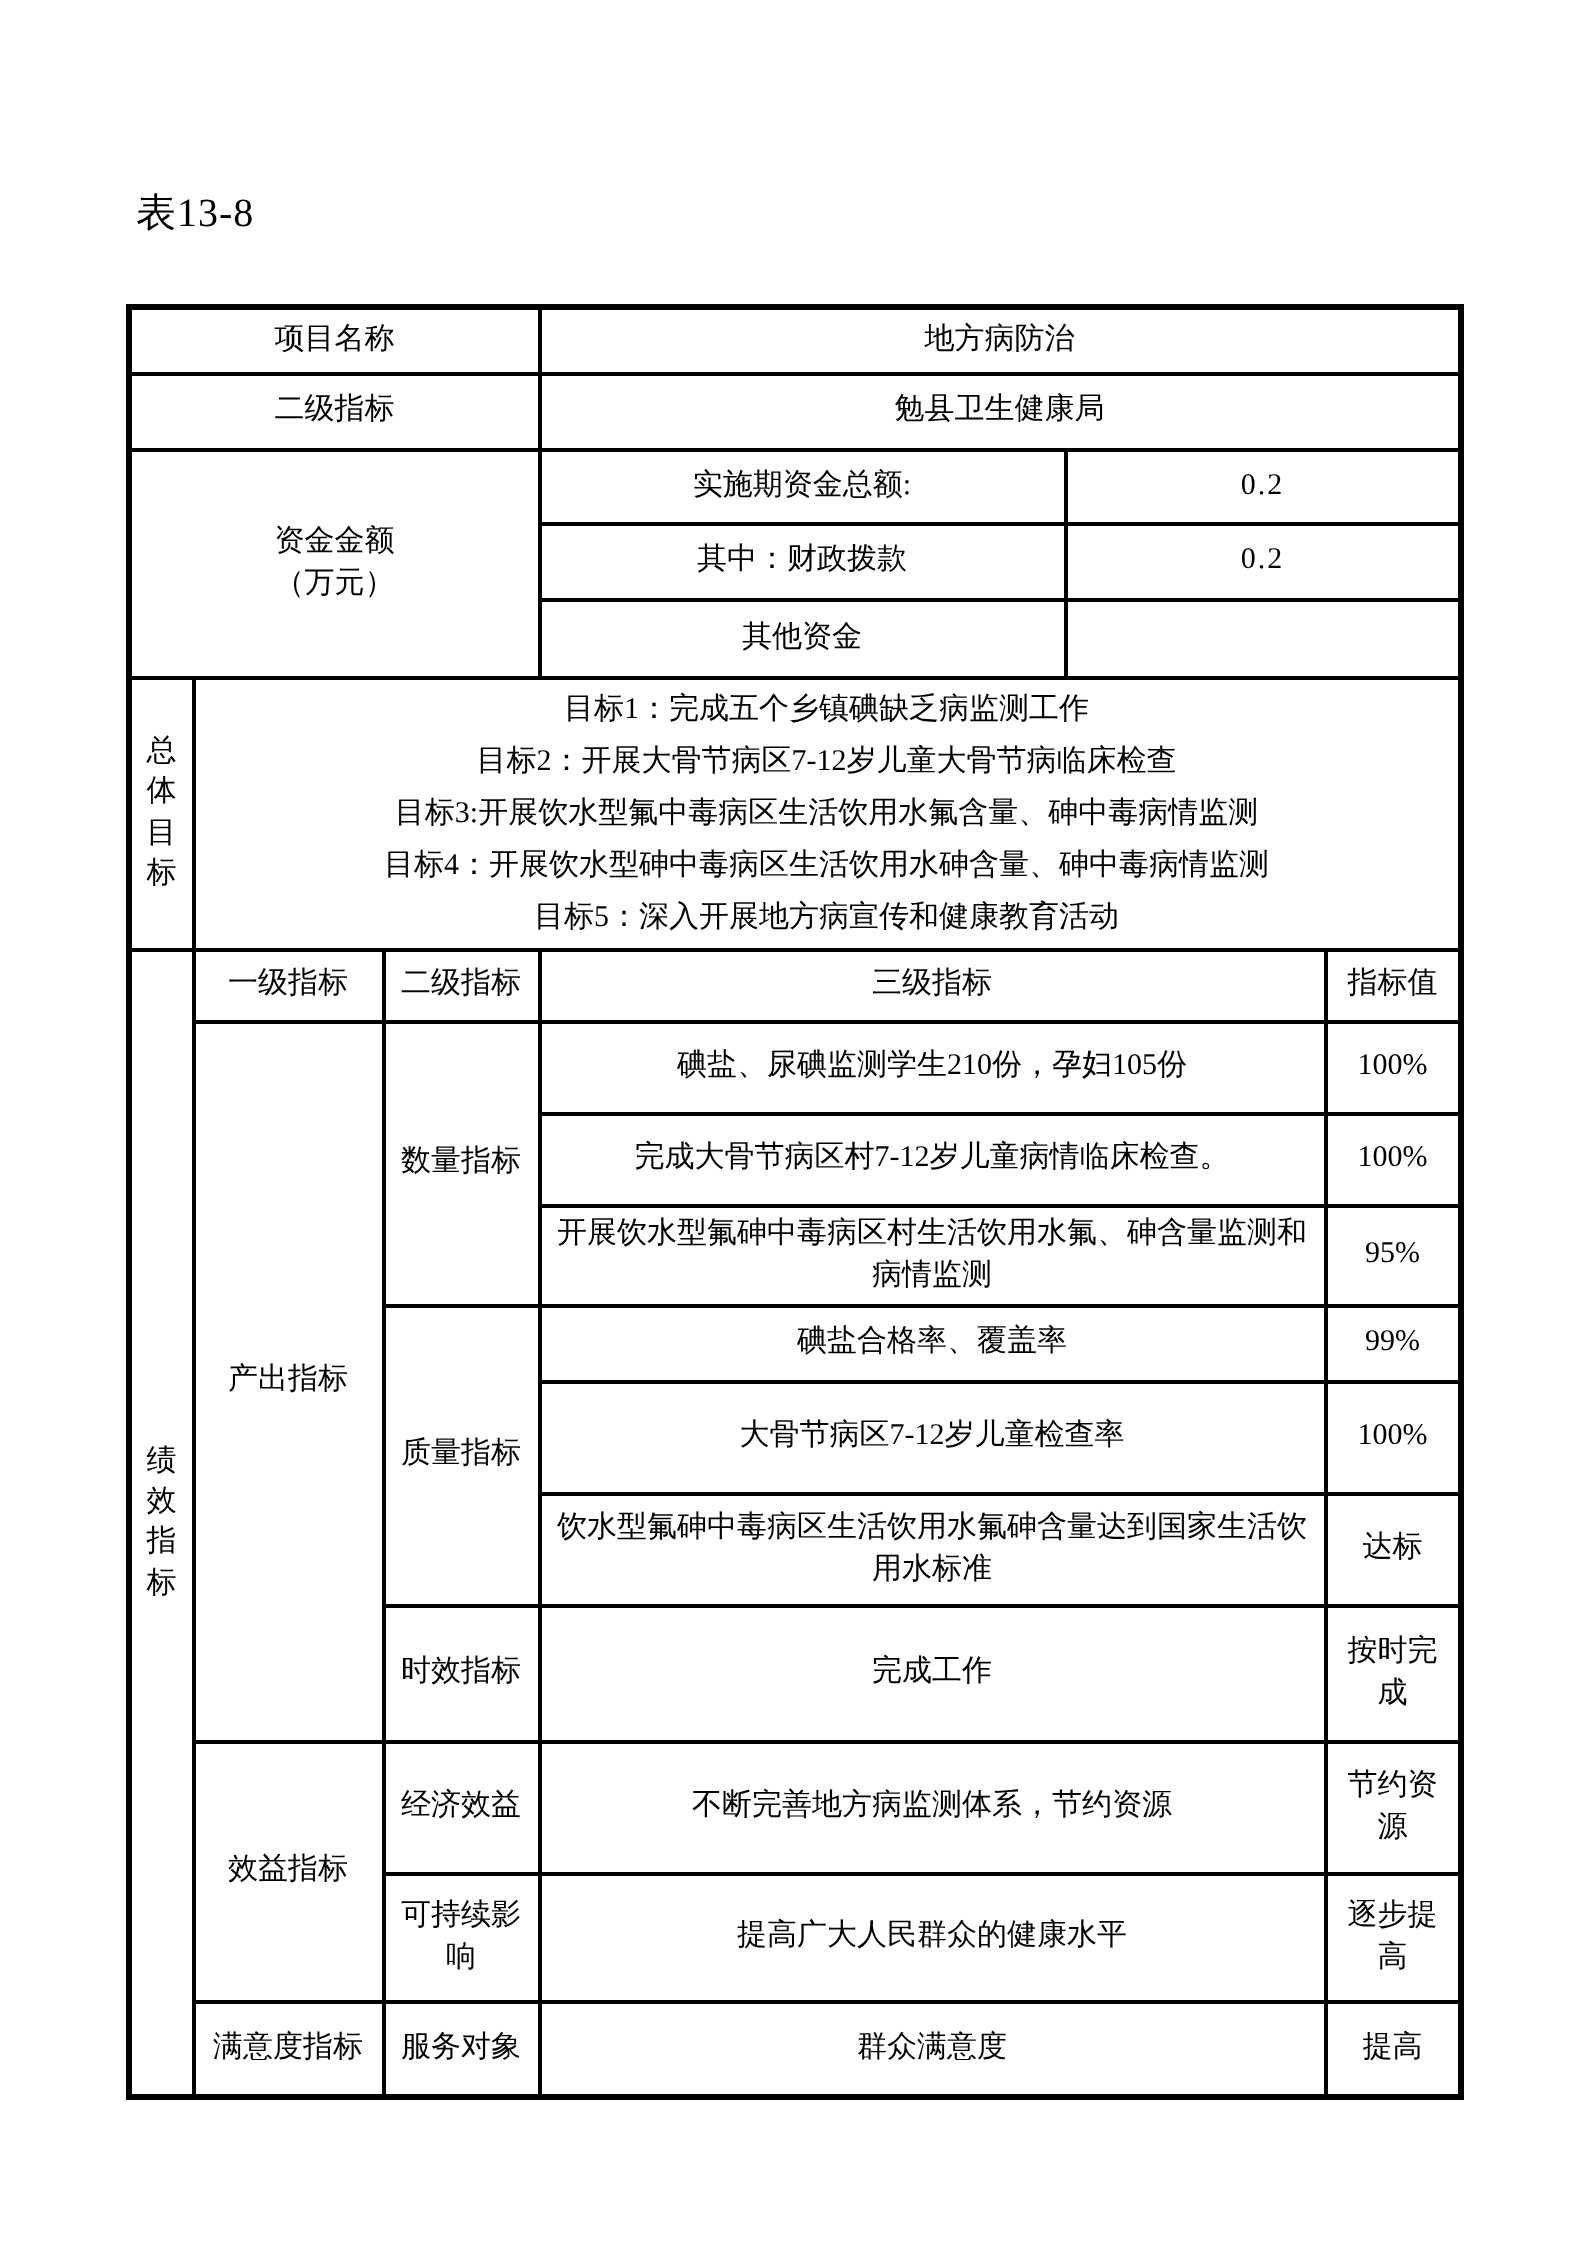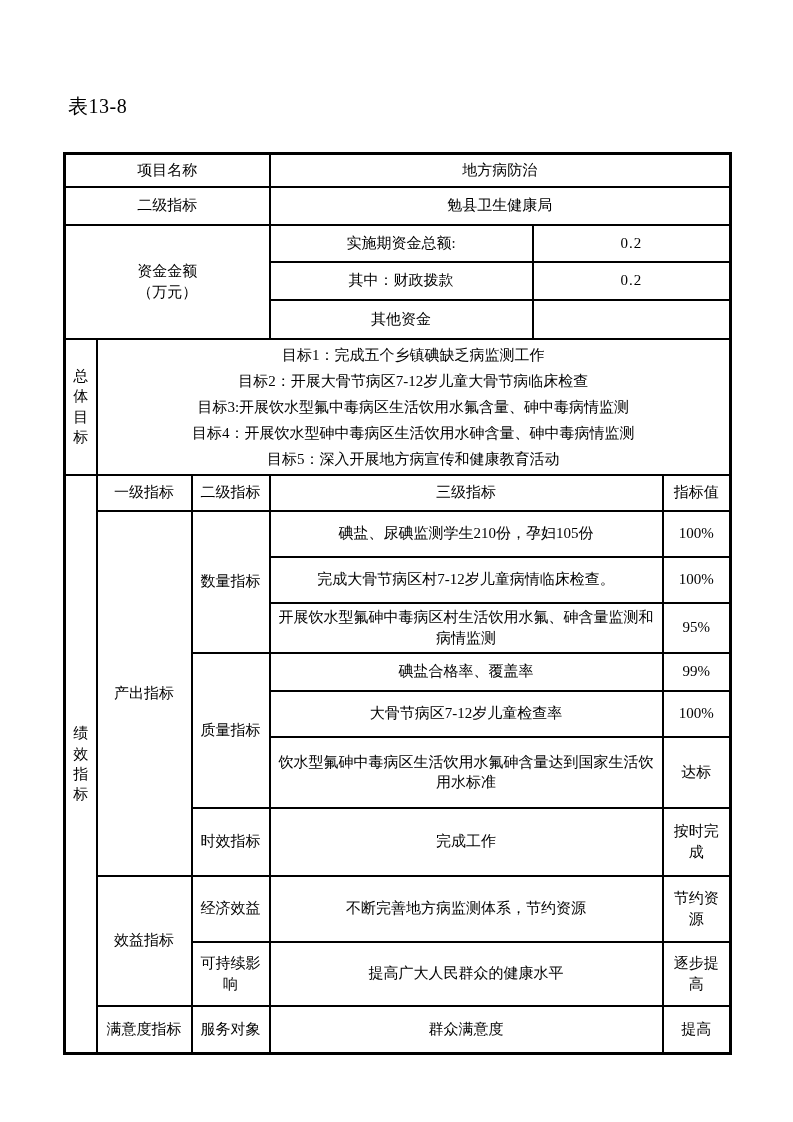--- a/index.html
+++ b/index.html
@@ -129,25 +129,25 @@
     <tr style="height:50px;">
       <td colspan="2" class="left">开展饮水型氟砷中毒病区村生活饮用水氟、砷含量监测和病情监测</td>
       <td class="value-col">95%</td>
     </tr>
 
     <tr style="height:38px;">
       <td rowspan="3" class="lv2">质量指标</td>
       <td colspan="2" class="left">碘盐合格率、覆盖率</td>
       <td class="value-col">99%</td>
     </tr>
-    <tr style="height:46px;">
+    <tr style="height:56px;">
       <td colspan="2" class="left">大骨节病区7-12岁儿童检查率</td>
       <td class="value-col">100%</td>
     </tr>
-    <tr style="height:71px;">
+    <tr style="height:56px;">
       <td colspan="2" class="left">饮水型氟砷中毒病区生活饮用水氟砷含量达到国家生活饮用水标准</td>
       <td class="value-col">达标</td>
     </tr>
 
     <tr style="height:68px;">
       <td class="lv2">时效指标</td>
       <td colspan="2" class="left">完成工作</td>
       <td class="value-col">按时完成</td>
     </tr>
 

